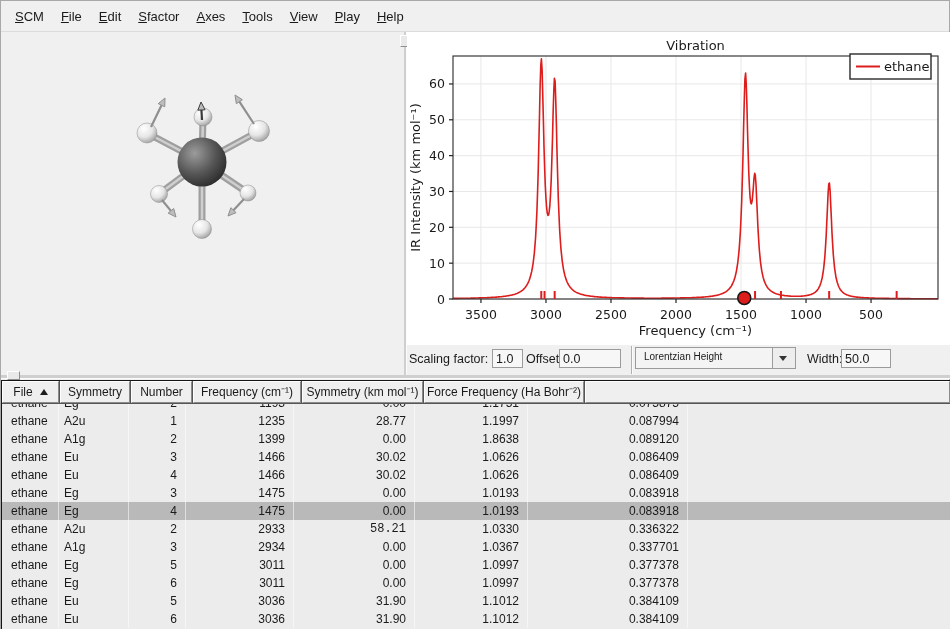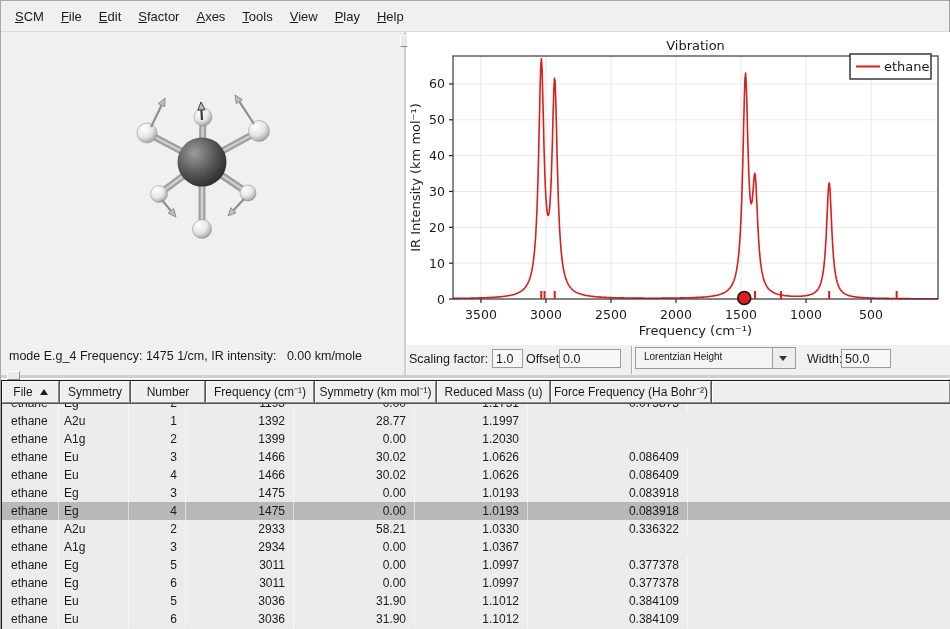--- a/index.html
+++ b/index.html
@@ -120,21 +120,20 @@
           <polygon points="200,70 204.03821742851966,77.78799075500223 196.8493028854407,78.18737489628438" fill="#bdbdbd" stroke="#3a3a3a" stroke-width="1"></polygon>
           <line x1="253" y1="92" x2="238.38421005848699" y2="69.69168903663802" stroke="#8f8f8f" stroke-width="2.2"></line>
           <polygon points="234,63 241.3954701249741,67.71879451031889 235.37294999199986,71.66458356295716" fill="#bdbdbd" stroke="#8f8f8f" stroke-width="1"></polygon>
           <line x1="161" y1="168" x2="169.9143419771112" y2="178.8245581150636" stroke="#8f8f8f" stroke-width="2.2"></line>
           <polygon points="175,185 167.13539312888983,181.11310422536357 172.69329082533258,176.53601200476365" fill="#bdbdbd" stroke="#8f8f8f" stroke-width="1"></polygon>
           <line x1="243" y1="167" x2="232.48291759203994" y2="178.17440005845756" stroke="#8f8f8f" stroke-width="2.2"></line>
           <polygon points="227,184 229.86139761834585,175.7070871420396 235.10443756573403,180.64171297487553" fill="#bdbdbd" stroke="#8f8f8f" stroke-width="1"></polygon>
         </g>
     </svg>
   </div>
-  <div id="mode-status">mode E.g_4 Frequency: 1475 1/cm, IR intensity:   0.00 km/mole</div>
 
   <div id="v-splitter"></div>
   <div id="v-splitter-handle"></div>
 
   <svg id="chart-svg" width="543" height="313">
     <rect x="0" y="0" width="543" height="313" fill="#ffffff"></rect>
     <g id="ch-grid">
         <line x1="73.95576407506702" y1="24" x2="73.95576407506702" y2="267" stroke="#e8e8e8" stroke-width="1"></line>
         <line x1="138.96916890080428" y1="24" x2="138.96916890080428" y2="267" stroke="#e8e8e8" stroke-width="1"></line>
         <line x1="203.98257372654155" y1="24" x2="203.98257372654155" y2="267" stroke="#e8e8e8" stroke-width="1"></line>
@@ -228,52 +227,53 @@
       </span>
     </div>
     <span class="ctl-label" style="left:400px">Width:</span>
     <input class="ctl-input" style="left: 434px; width: 50px;" value="50.0">
   </div>
 
   <div id="table">
     <div id="table-header">
         <div class="th" style="width: 57px;"><span>File</span><span class="sort-up"></span></div>
         <div class="th" style="width: 70px;"><span>Symmetry</span></div>
-        <div class="th" style="width: 74px;"><span>Number</span></div>
+        <div class="th" style="width: 61px;"><span>Number</span></div>
         <div class="th" style="width: 108px;"><span>Frequency (cm⁻¹)</span></div>
         <div class="th" style="width: 121px;"><span>Symmetry (km mol⁻¹)</span></div>
-        <div class="th" style="width: 113px;"><span>Reduced Mass (u)</span></div>
         <div class="th" style="width: 160px;"><span>Force Frequency (Ha Bohr⁻²)</span></div>
         <div class="th fill"></div>
       </div>
     <div id="table-body">
         <div class="tr clipped">
           <div class="td al" style="width: 57px; padding: 0px 0px 0px 9px;">ethane</div>
           <div class="td al" style="width: 70px; padding: 0px 0px 0px 5px;">Eg</div>
           <div class="td ar" style="width: 57px; padding: 0px 8px 0px 0px;">2</div>
           <div class="td ar" style="width: 108px; padding: 0px 8px 0px 0px;">1193</div>
           <div class="td ar" style="width: 121px; padding: 0px 8px 0px 0px;">0.00</div>
           <div class="td ar" style="width: 113px; padding: 0px 8px 0px 0px;">1.1751</div>
           <div class="td ar" style="width: 160px; padding: 0px 8px 0px 0px;">0.075875</div>
         </div>
         <div class="tr">
           <div class="td al" style="width: 57px; padding: 0px 0px 0px 9px;">ethane</div>
           <div class="td al" style="width: 70px; padding: 0px 0px 0px 5px;">A2u</div>
           <div class="td ar" style="width: 57px; padding: 0px 8px 0px 0px;">1</div>
-          <div class="td ar" style="width: 108px; padding: 0px 8px 0px 0px;">1392</div>
+          <div class="td ar" style="width: 108px; padding: 0px 8px 0px 0px;">1235</div>
           <div class="td ar" style="width: 121px; padding: 0px 8px 0px 0px;">28.77</div>
           <div class="td ar" style="width: 113px; padding: 0px 8px 0px 0px;">1.1997</div>
+          <div class="td ar" style="width: 160px; padding: 0px 8px 0px 0px;">0.087994</div>
         </div>
         <div class="tr">
           <div class="td al" style="width: 57px; padding: 0px 0px 0px 9px;">ethane</div>
           <div class="td al" style="width: 70px; padding: 0px 0px 0px 5px;">A1g</div>
           <div class="td ar" style="width: 57px; padding: 0px 8px 0px 0px;">2</div>
           <div class="td ar" style="width: 108px; padding: 0px 8px 0px 0px;">1399</div>
           <div class="td ar" style="width: 121px; padding: 0px 8px 0px 0px;">0.00</div>
-          <div class="td ar" style="width: 113px; padding: 0px 8px 0px 0px;">1.2030</div>
+          <div class="td ar" style="width: 113px; padding: 0px 8px 0px 0px;">1.8638</div>
+          <div class="td ar" style="width: 160px; padding: 0px 8px 0px 0px;">0.089120</div>
         </div>
         <div class="tr">
           <div class="td al" style="width: 57px; padding: 0px 0px 0px 9px;">ethane</div>
           <div class="td al" style="width: 70px; padding: 0px 0px 0px 5px;">Eu</div>
           <div class="td ar" style="width: 57px; padding: 0px 8px 0px 0px;">3</div>
           <div class="td ar" style="width: 108px; padding: 0px 8px 0px 0px;">1466</div>
           <div class="td ar" style="width: 121px; padding: 0px 8px 0px 0px;">30.02</div>
           <div class="td ar" style="width: 113px; padding: 0px 8px 0px 0px;">1.0626</div>
           <div class="td ar" style="width: 160px; padding: 0px 8px 0px 0px;">0.086409</div>
         </div>
@@ -302,31 +302,32 @@
           <div class="td ar" style="width: 108px; padding: 0px 8px 0px 0px;">1475</div>
           <div class="td ar" style="width: 121px; padding: 0px 8px 0px 0px;">0.00</div>
           <div class="td ar" style="width: 113px; padding: 0px 8px 0px 0px;">1.0193</div>
           <div class="td ar" style="width: 160px; padding: 0px 8px 0px 0px;">0.083918</div>
         </div>
         <div class="tr">
           <div class="td al" style="width: 57px; padding: 0px 0px 0px 9px;">ethane</div>
           <div class="td al" style="width: 70px; padding: 0px 0px 0px 5px;">A2u</div>
           <div class="td ar" style="width: 57px; padding: 0px 8px 0px 0px;">2</div>
           <div class="td ar" style="width: 108px; padding: 0px 8px 0px 0px;">2933</div>
-          <div class="td ar" style="width: 121px; padding: 0px 8px 0px 0px;">58.21</div>
+          <div class="td ar" style="width: 121px; padding: 0px 8px 0px 0px; font-family: Liberation Mono, monospace;">58.21</div>
           <div class="td ar" style="width: 113px; padding: 0px 8px 0px 0px;">1.0330</div>
           <div class="td ar" style="width: 160px; padding: 0px 8px 0px 0px;">0.336322</div>
         </div>
         <div class="tr">
           <div class="td al" style="width: 57px; padding: 0px 0px 0px 9px;">ethane</div>
           <div class="td al" style="width: 70px; padding: 0px 0px 0px 5px;">A1g</div>
           <div class="td ar" style="width: 57px; padding: 0px 8px 0px 0px;">3</div>
           <div class="td ar" style="width: 108px; padding: 0px 8px 0px 0px;">2934</div>
           <div class="td ar" style="width: 121px; padding: 0px 8px 0px 0px;">0.00</div>
           <div class="td ar" style="width: 113px; padding: 0px 8px 0px 0px;">1.0367</div>
+          <div class="td ar" style="width: 160px; padding: 0px 8px 0px 0px;">0.337701</div>
         </div>
         <div class="tr">
           <div class="td al" style="width: 57px; padding: 0px 0px 0px 9px;">ethane</div>
           <div class="td al" style="width: 70px; padding: 0px 0px 0px 5px;">Eg</div>
           <div class="td ar" style="width: 57px; padding: 0px 8px 0px 0px;">5</div>
           <div class="td ar" style="width: 108px; padding: 0px 8px 0px 0px;">3011</div>
           <div class="td ar" style="width: 121px; padding: 0px 8px 0px 0px;">0.00</div>
           <div class="td ar" style="width: 113px; padding: 0px 8px 0px 0px;">1.0997</div>
           <div class="td ar" style="width: 160px; padding: 0px 8px 0px 0px;">0.377378</div>
         </div>

